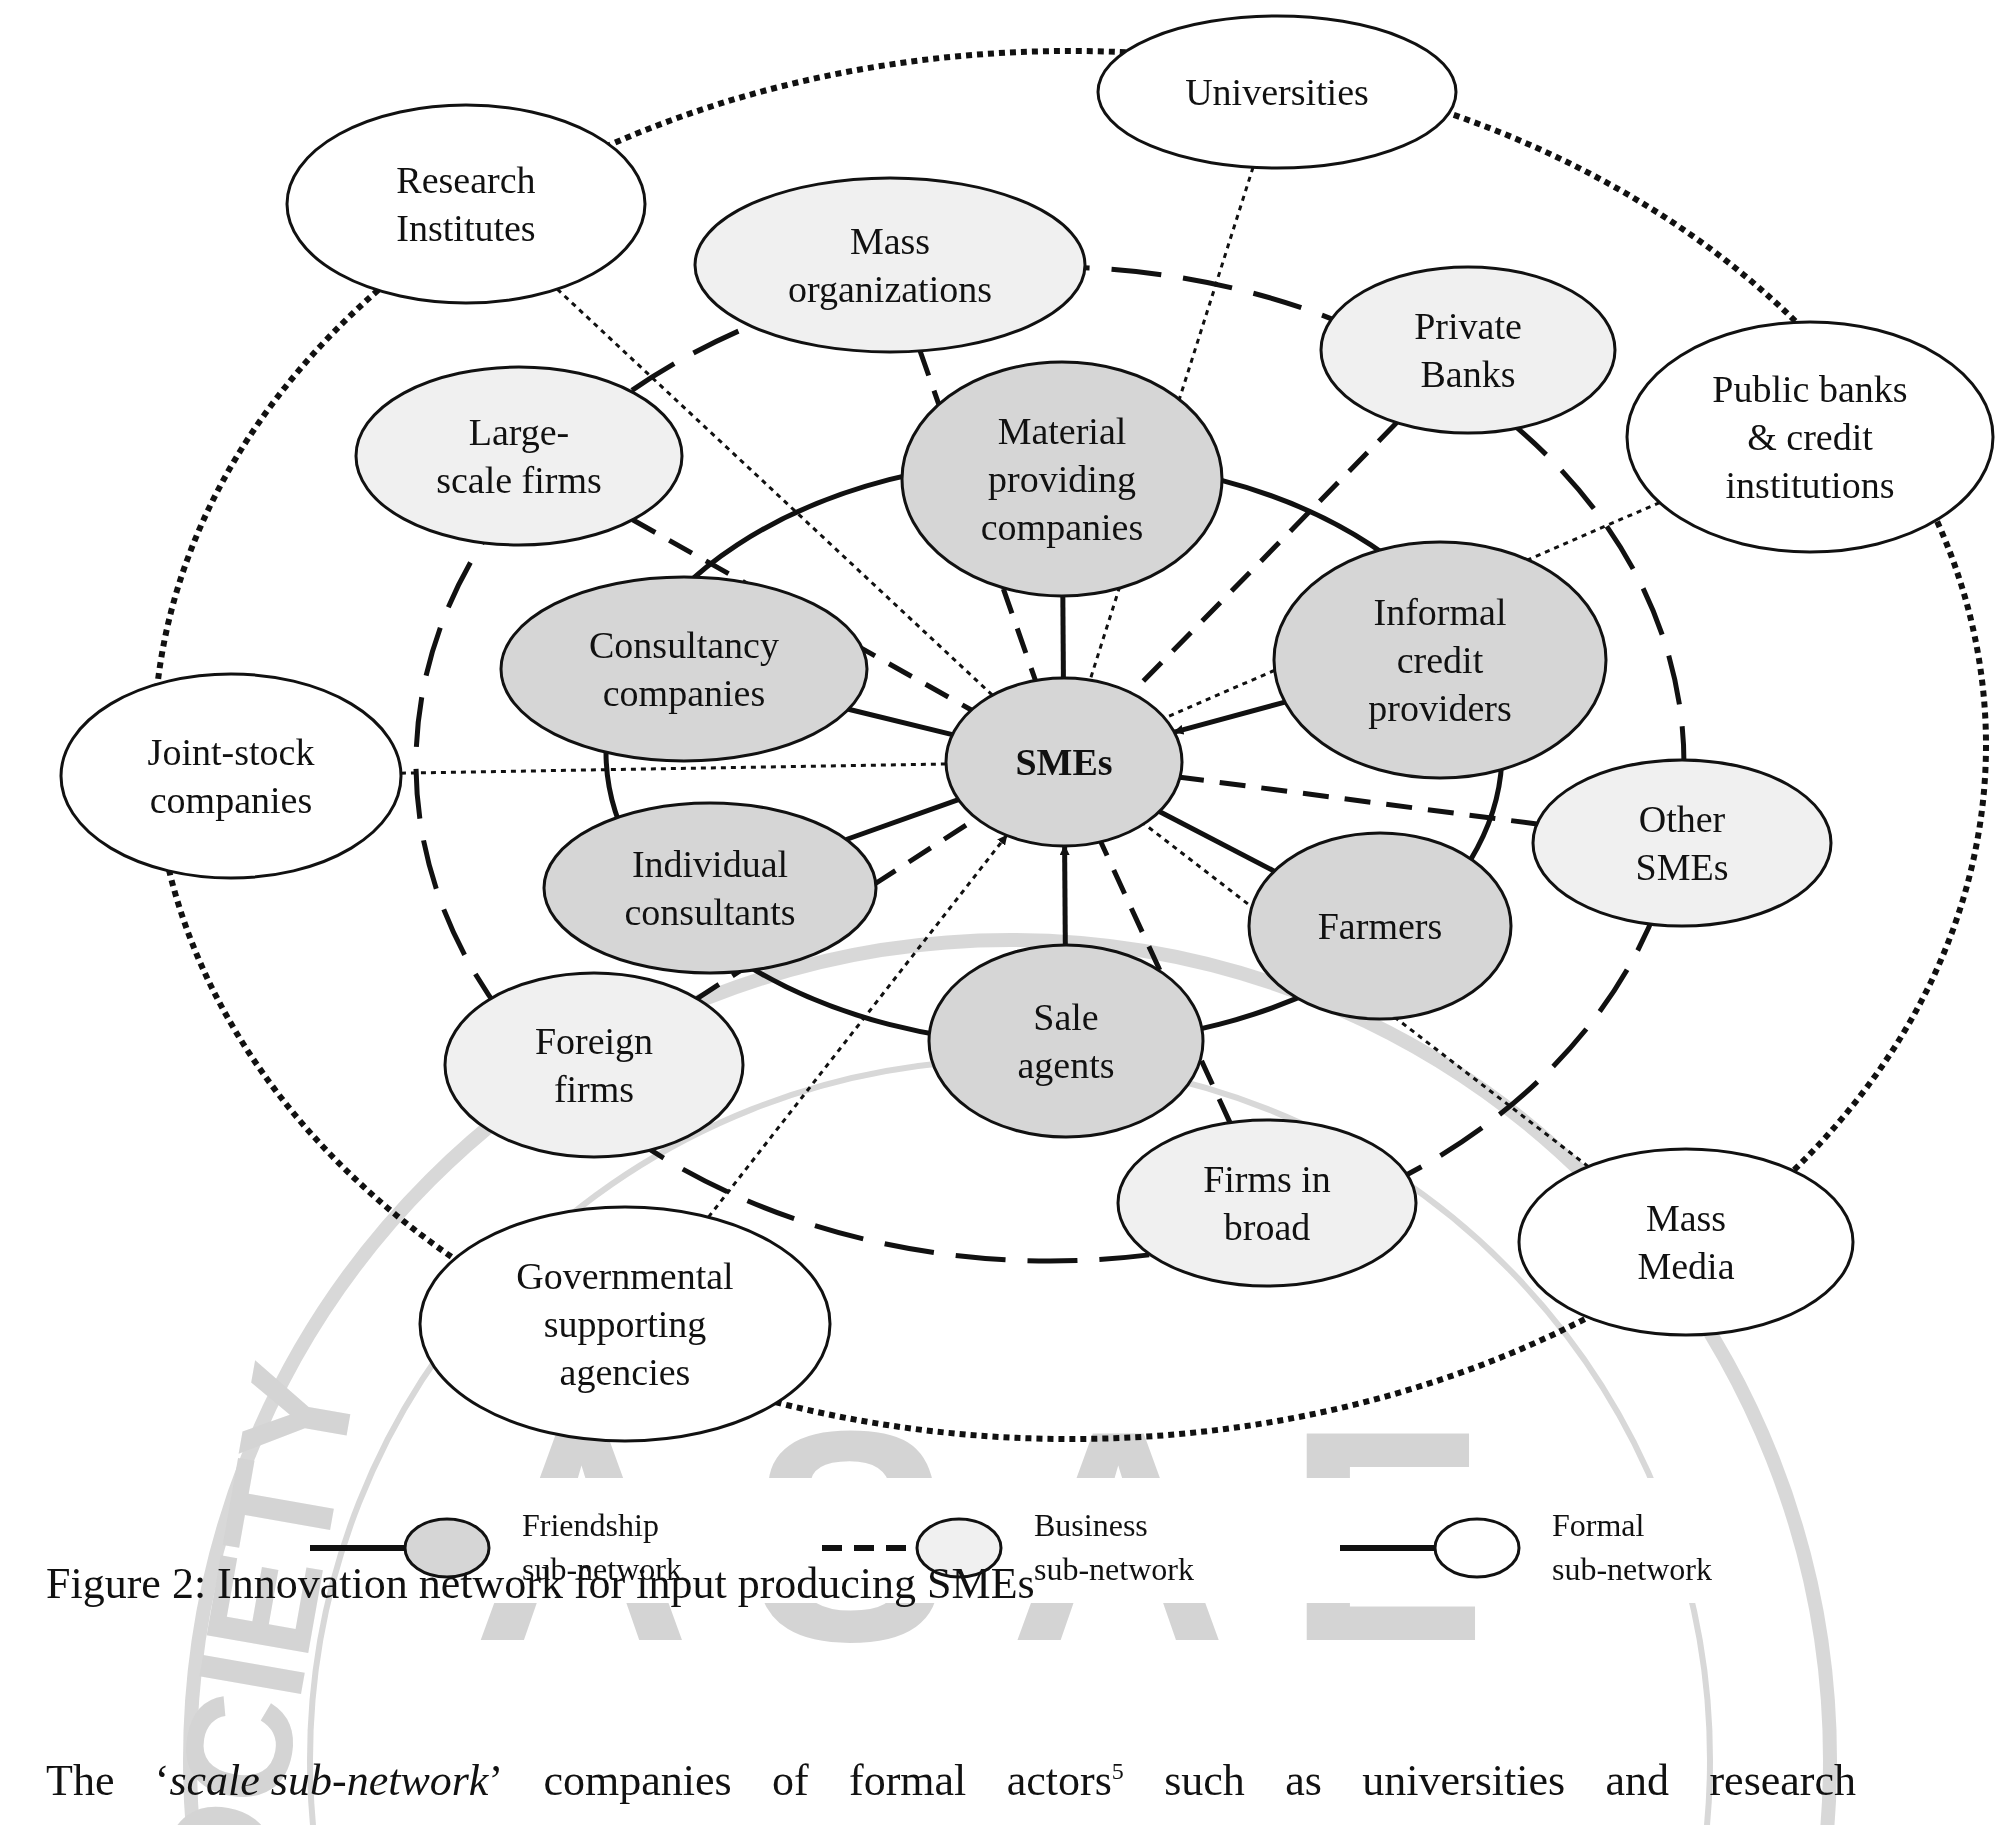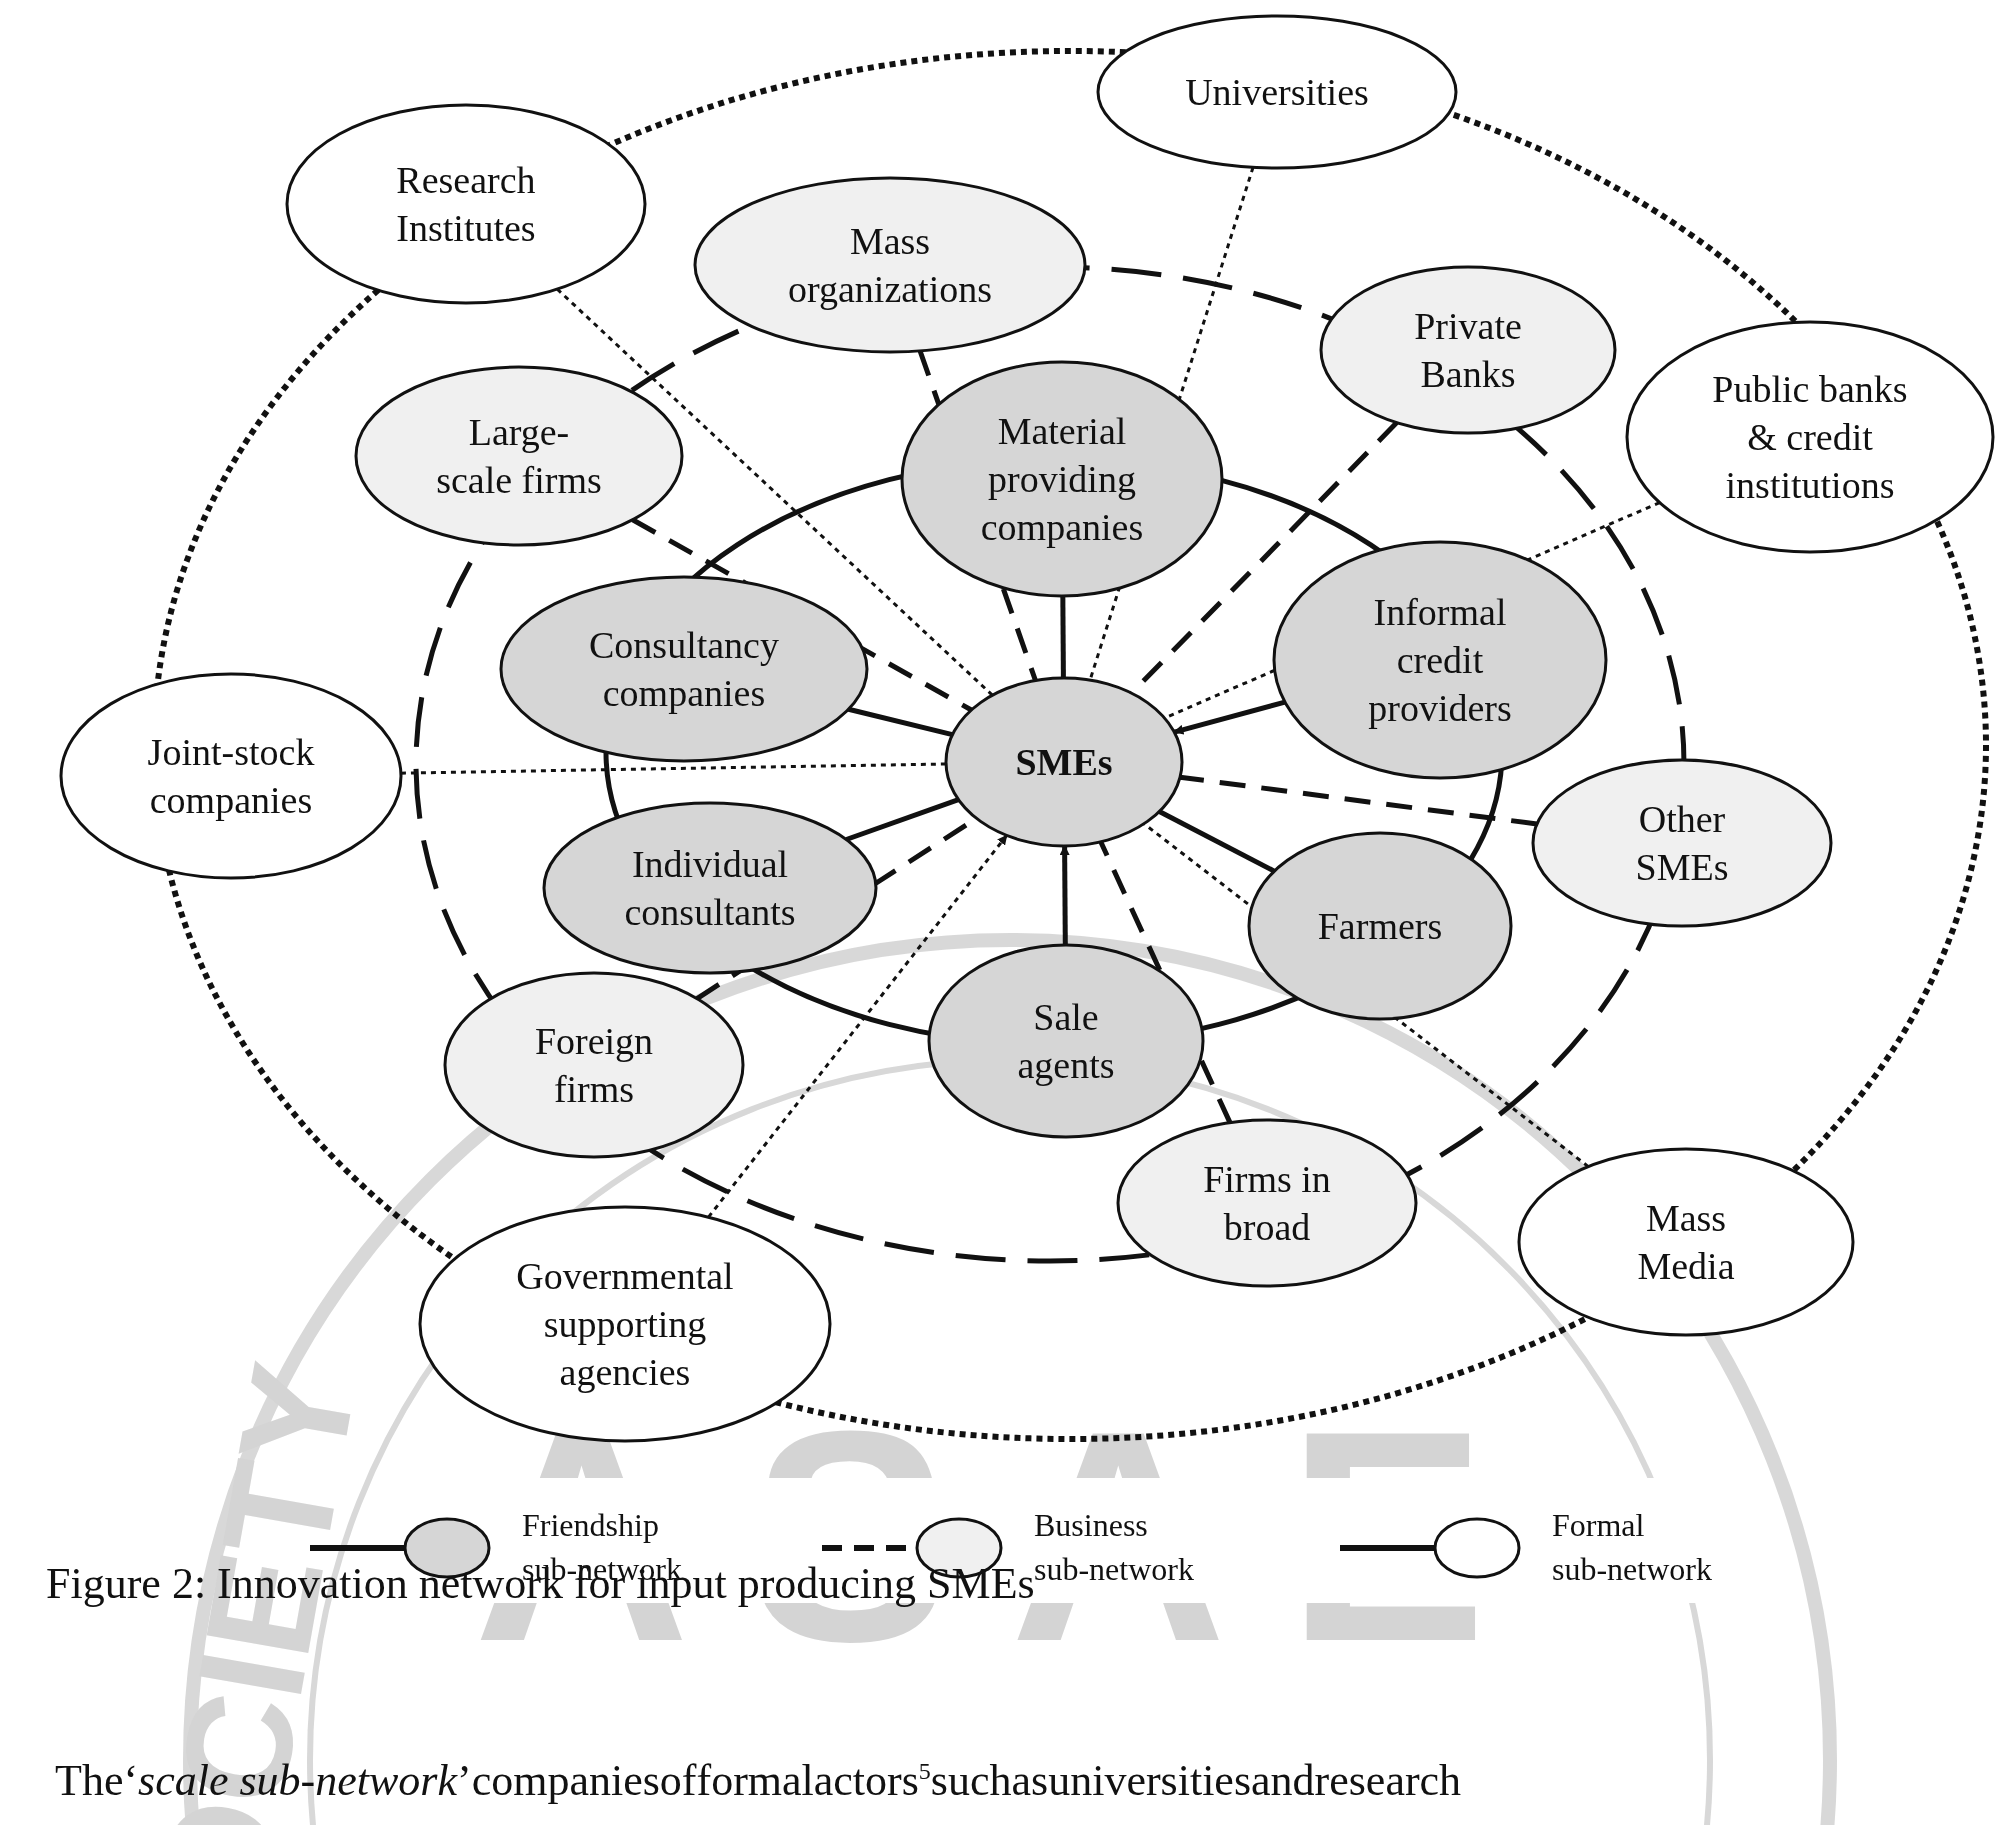--- a/index.html
+++ b/index.html
@@ -4,22 +4,22 @@
 <style>
   html, body { margin:0; padding:0; background:#ffffff; }
   body { width:1998px; height:1825px; position:relative; overflow:hidden;
          font-family:"Liberation Serif", "DejaVu Serif", serif; color:#111; }
   #diagram { position:absolute; left:0; top:0; width:1998px; height:1825px; }
   .node-text { font-family:"Liberation Serif", "DejaVu Serif", serif; font-size:38px; fill:#111; text-anchor:middle; }
   .legend-text { font-family:"Liberation Serif", "DejaVu Serif", serif; font-size:32px; fill:#111; }
   .watermark { fill:none; stroke:#d4d4d4; }
   .wm-text { font-family:"Liberation Sans", "DejaVu Sans", sans-serif; fill:#d0d0d0; font-weight:bold; }
   .caption { position:absolute; left:46px; top:1558px; font-size:44px; white-space:nowrap; }
-  .para { position:absolute; left:55px; top:1755px; width:1810px; font-size:44px; white-space:nowrap;
-          display:flex; }
+  .para { position:absolute; left:46px; top:1755px; width:1810px; font-size:44px; white-space:nowrap;
+          display:flex; justify-content:space-between; }
   .para em { font-style:italic; }
   sup { font-size:24px; vertical-align:super; line-height:0; }
 </style>
 </head>
 <body>
 
 <svg id="diagram" width="1998" height="1825" viewBox="0 0 1998 1825" xmlns="http://www.w3.org/2000/svg">
 
   <g opacity="0.9">
     <circle class="watermark" cx="1010" cy="1760" r="820" stroke-width="14"></circle>

